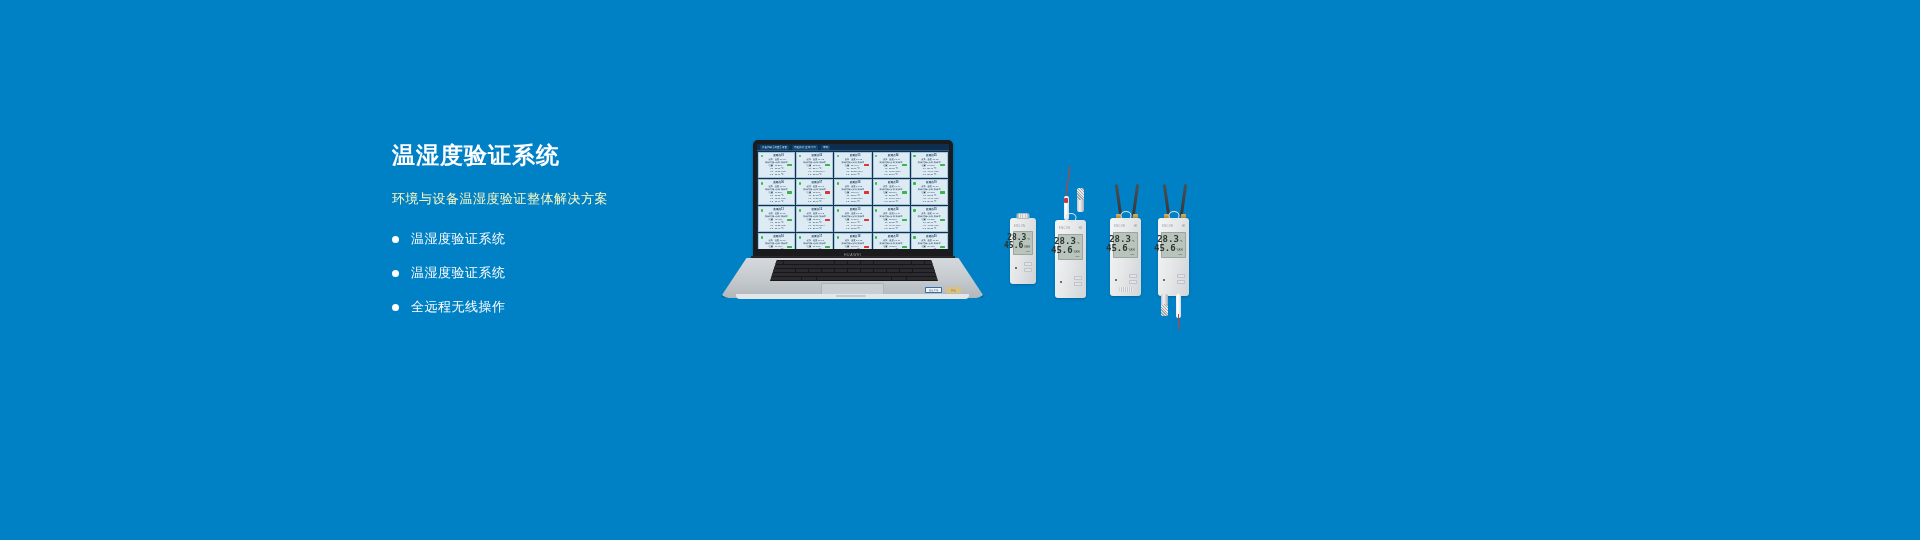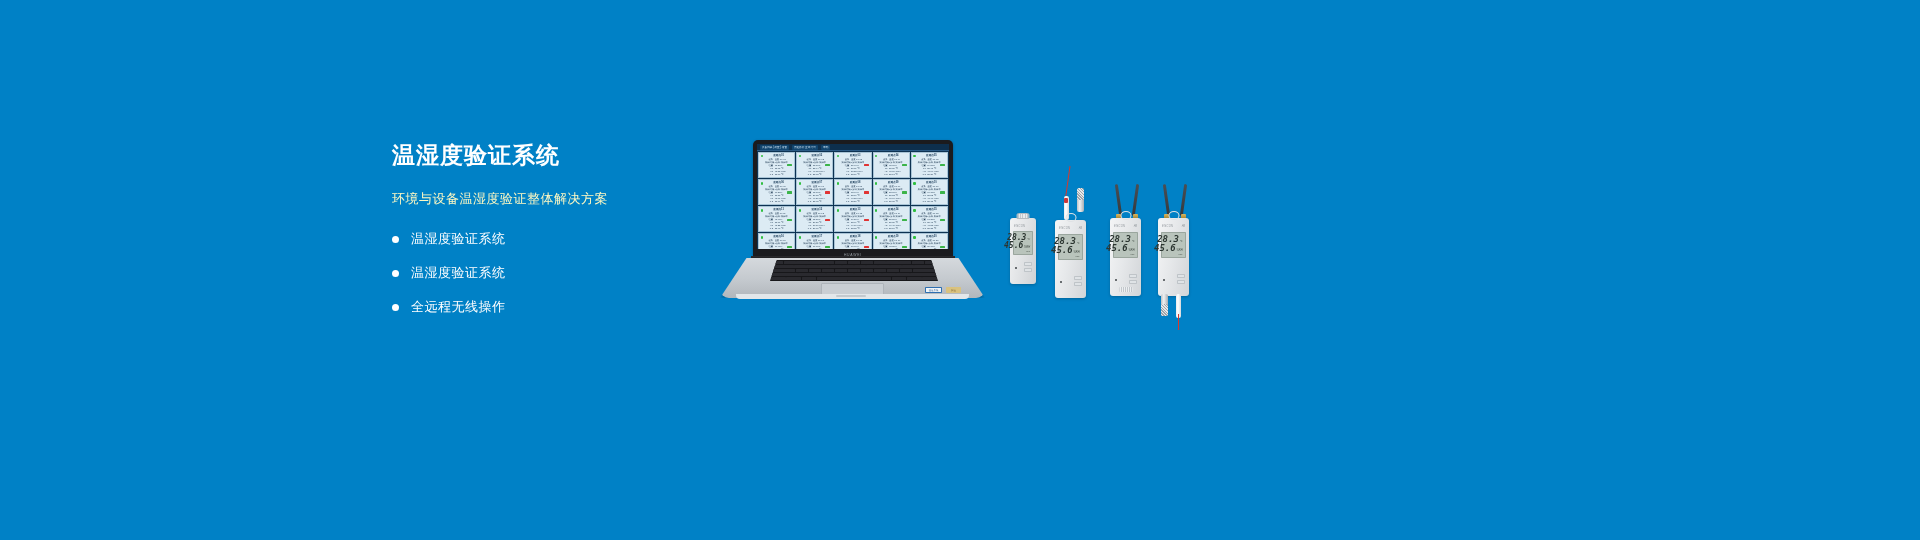--- a/index.html
+++ b/index.html
@@ -214,21 +214,21 @@
   }
   #lip-notch {
     position: absolute;
     left: 116px; top: 155px;
     width: 30px; height: 2px;
     background: #c4c9ce;
     border-radius: 1px;
   }
 
   
-  .device { position: absolute; font-style: italic; }
+  .device { position: absolute; }
 
   .body-sm {
     width: 26px; height: 66px;
     background: linear-gradient(100deg, #f2f3f4 0%, #e3e5e7 45%, #cfd2d5 100%);
     border-radius: 3px;
     box-shadow: 0 1px 3px rgba(0,0,0,.22);
     position: relative;
     padding-top: 13px;
   }
   .body-lg {

